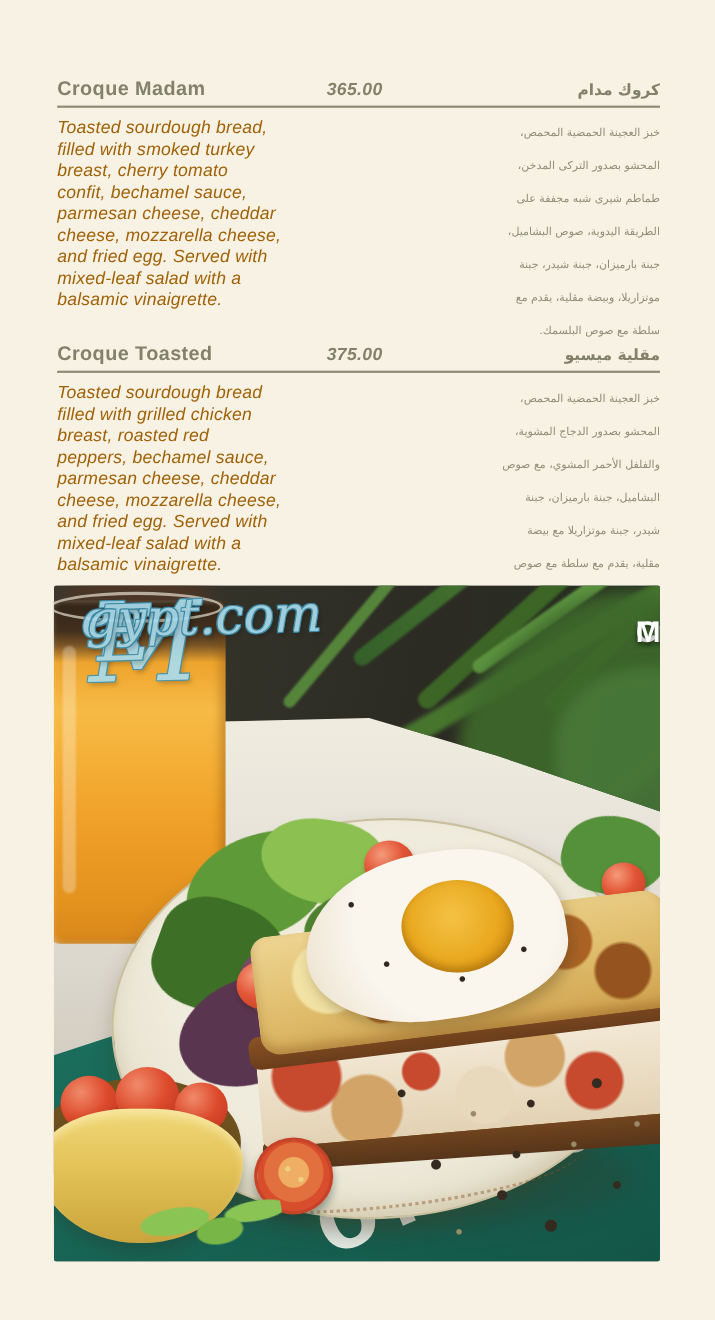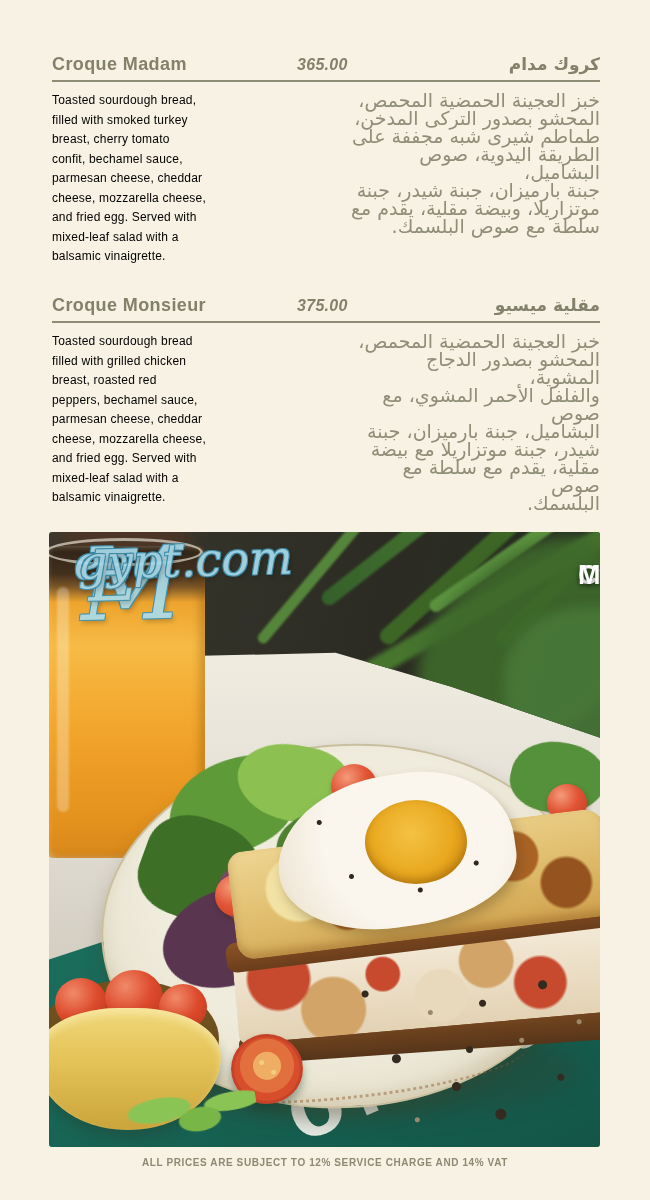--- a/index.html
+++ b/index.html
@@ -7,37 +7,37 @@
     width:650px;height:1200px;position:relative;overflow:hidden;
     background:#f7f2e4;
     font-family:"Liberation Sans","DejaVu Sans",sans-serif;
     color:#8f8e77;
   }
   .menu-item{position:absolute;left:52px;right:50px;}
   .item-1{top:54px;}
   .item-2{top:295px;}
   .item-header{
     display:flex;align-items:baseline;
-    border-bottom:2px solid #8d8c75;padding-bottom:5px;
+    border-bottom:2px solid #8d8c75;padding-bottom:5px;margin-top:16px;
   }
   .item-name{
     flex:0 0 245px;font-weight:bold;font-size:18px;letter-spacing:.4px;color:#82816a;
   }
   .item-price{font-weight:bold;font-size:16px;letter-spacing:.3px;color:#82816a;font-style:italic;}
   .item-name-ar{
-    margin-left:auto;font-weight:bold;font-size:17px;color:#82816a;
+    margin-left:auto;font-weight:bold;font-size:14px;color:#82816a;
     font-family:"DejaVu Sans",sans-serif;direction:rtl;
   }
   .item-body{display:flex;justify-content:space-between;padding-top:9px;}
   .desc-en{
-    width:295px;font-size:12px;line-height:19.5px;letter-spacing:.2px;
-    white-space:pre-line;color:#000000;
+    width:295px;font-size:16px;line-height:19.5px;letter-spacing:.2px;
+    white-space:pre-line;color:#a16207;font-style:italic;
   }
   .desc-ar{
-    width:250px;font-size:19px;line-height:18px;direction:rtl;text-align:right;
+    width:250px;font-size:10px;line-height:30px;direction:rtl;text-align:right;
     white-space:pre-line;color:#8f8e77;font-family:"DejaVu Sans",sans-serif;
   }
 
   
   .photo{
     position:absolute;left:49px;top:532px;width:551px;height:615px;
     overflow:hidden;border-radius:3px;
     background:linear-gradient(180deg,#e8e5df 0%,#efecdf 20%,#e6e2d9 40%,#d8d3c8 62%,#cfc9bb 80%,#c8c1b1 100%);
   }
   .photo *{position:absolute;}
@@ -236,21 +236,21 @@
 طماطم شيرى شبه مجففة على
 الطريقة اليدوية، صوص البشاميل،
 جبنة بارميزان، جبنة شيدر، جبنة
 موتزاريلا، وبيضة مقلية، يقدم مع
 سلطة مع صوص البلسمك.</div>
   </div>
 </section>
 
 <section class="menu-item item-2">
   <div class="item-header">
-    <span class="item-name">Croque Monsieur</span>
+    <span class="item-name">Croque Toasted</span>
     <span class="item-price">375.00</span>
     <span class="item-name-ar">مقلية ميسيو</span>
   </div>
   <div class="item-body">
     <div class="desc-en">Toasted sourdough bread
 filled with grilled chicken
 breast, roasted red
 peppers, bechamel sauce,
 parmesan cheese, cheddar
 cheese, mozzarella cheese,
@@ -330,14 +330,13 @@
 
   <div class="watermark">
     <span class="wm-cap1">M</span>
     <span class="wm-part1">enu</span>
     <span class="wm-cap2">E</span>
     <span class="wm-part2">gypt.com</span>
   </div>
 </div>
 
 <footer class="footer">
-  <div class="footer-en">ALL PRICES ARE SUBJECT TO 12% SERVICE CHARGE AND 14% VAT</div>
 </footer>
 
 </body></html>

